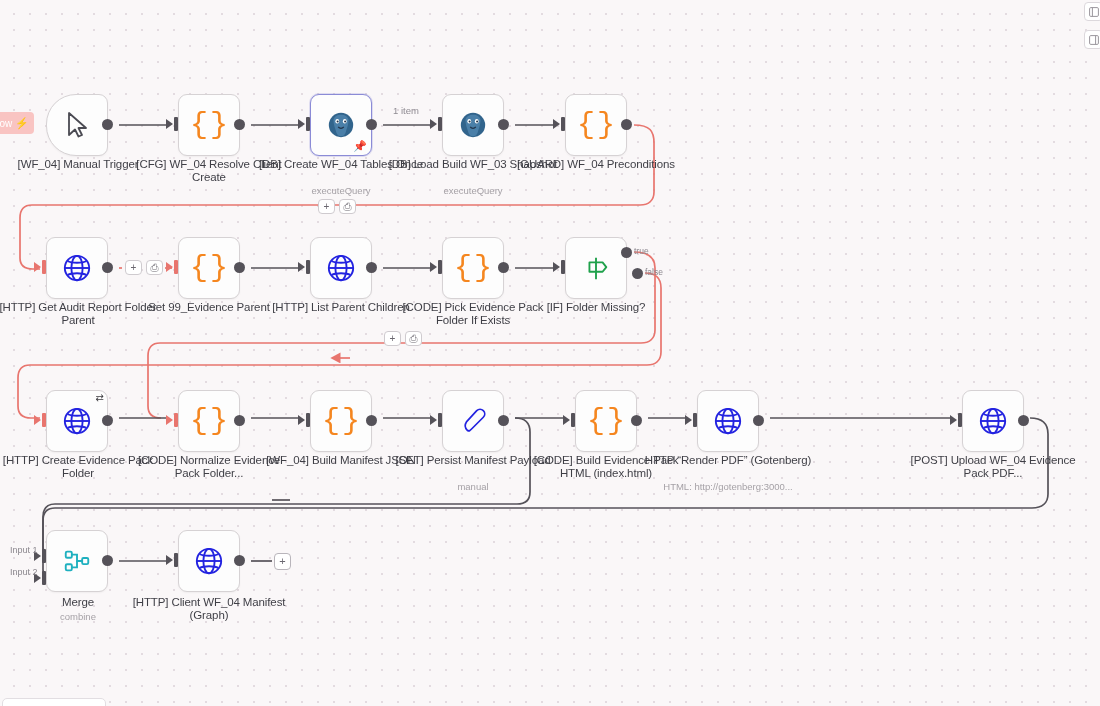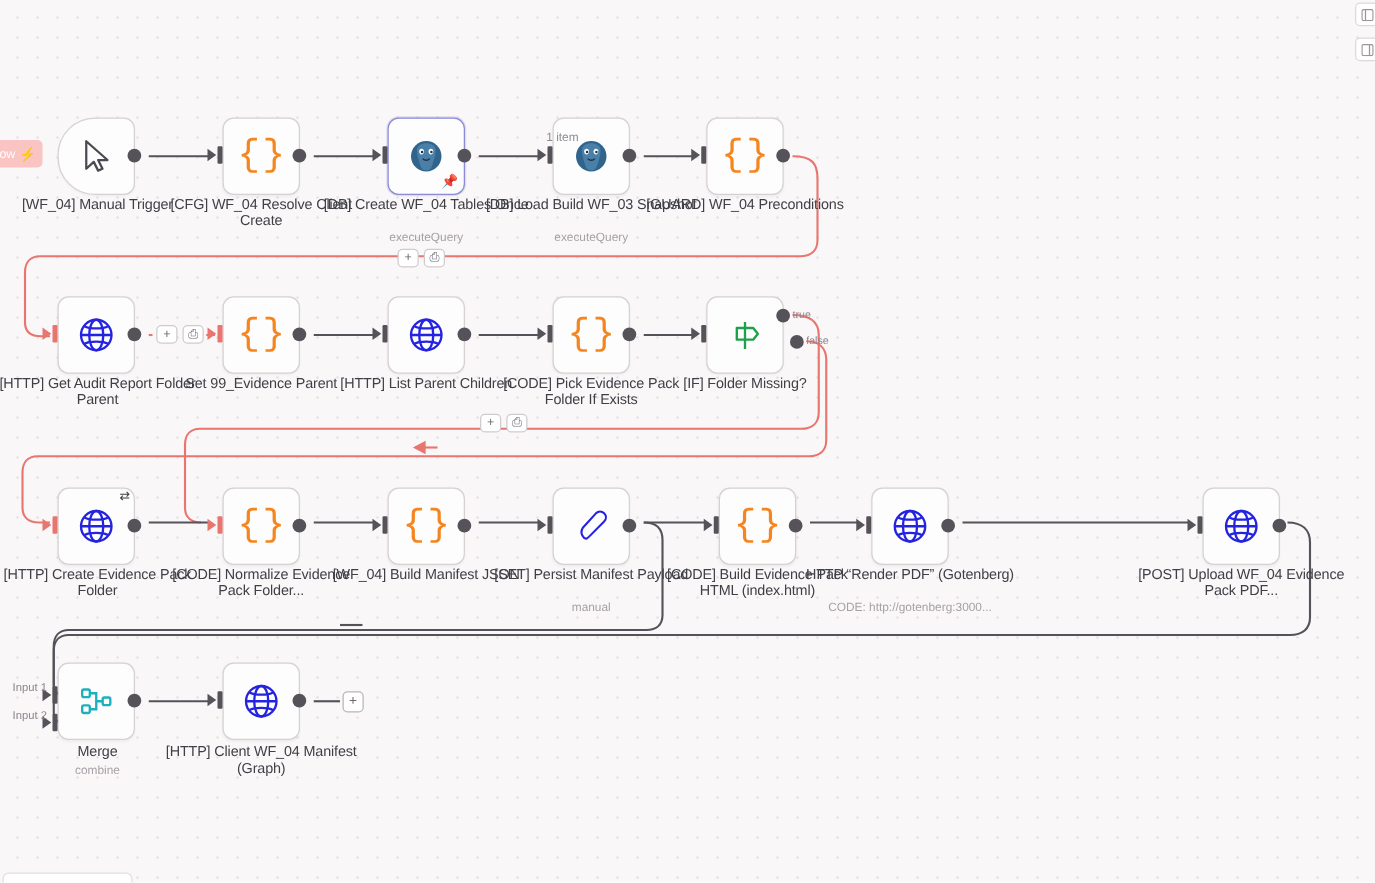--- a/index.html
+++ b/index.html
@@ -87,21 +87,20 @@
     width:17px;height:17px;background:#fff;border:1px solid #b9b5bb;border-radius:4px;
     display:flex;align-items:center;justify-content:center;font-size:11px;color:#6b6870;line-height:1;
   }
 
   .wire-label {
     position:absolute;
     font-size: 9.5px;
     color:#8f8b92;
     background: transparent;
     white-space: nowrap;
-    margin-left: 44px;
   }
   .branch-label{
     position:absolute;
     font-size: 8.5px;
     color:#89858c;
     white-space:nowrap;
   }
   .input-label{
     position:absolute;
     font-size:9px;
@@ -370,21 +369,21 @@
       <circle cx="16" cy="16" r="13" fill="none" stroke="#2323e0" stroke-width="2"></circle>
       <ellipse cx="16" cy="16" rx="6" ry="13" fill="none" stroke="#2323e0" stroke-width="2"></ellipse>
       <line x1="3" y1="16" x2="29" y2="16" stroke="#2323e0" stroke-width="2"></line>
       <path d="M6,8.5 C10,11 22,11 26,8.5" fill="none" stroke="#2323e0" stroke-width="2"></path>
       <path d="M6,23.5 C10,21 22,21 26,23.5" fill="none" stroke="#2323e0" stroke-width="2"></path>
     </svg>
   </div>
   <div class="port-in" style="left:685px; top:415px;"></div>
   <div class="port-out" style="left:753px; top:415px;"></div>
   <div class="node-label" style="left:643px; top:454px;">HTTP “Render PDF” (Gotenberg)</div>
-  <div class="node-sub wide" style="left:613px; top:481px;">CODE: http://gotenberg:3000...</div>
+  <div class="node-sub wide" style="left:613px; top:481px;">HTML: http://gotenberg:3000...</div>
 
   <div class="node" style="left:962px; top:390px;">
     <svg width="30" height="30" viewBox="0 0 32 32">
       <circle cx="16" cy="16" r="13" fill="none" stroke="#2323e0" stroke-width="2"></circle>
       <ellipse cx="16" cy="16" rx="6" ry="13" fill="none" stroke="#2323e0" stroke-width="2"></ellipse>
       <line x1="3" y1="16" x2="29" y2="16" stroke="#2323e0" stroke-width="2"></line>
       <path d="M6,8.5 C10,11 22,11 26,8.5" fill="none" stroke="#2323e0" stroke-width="2"></path>
       <path d="M6,23.5 C10,21 22,21 26,23.5" fill="none" stroke="#2323e0" stroke-width="2"></path>
     </svg>
   </div>

